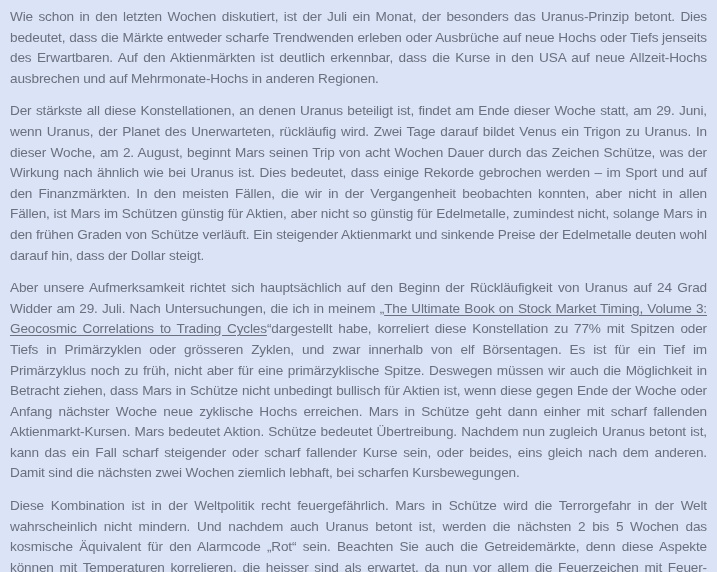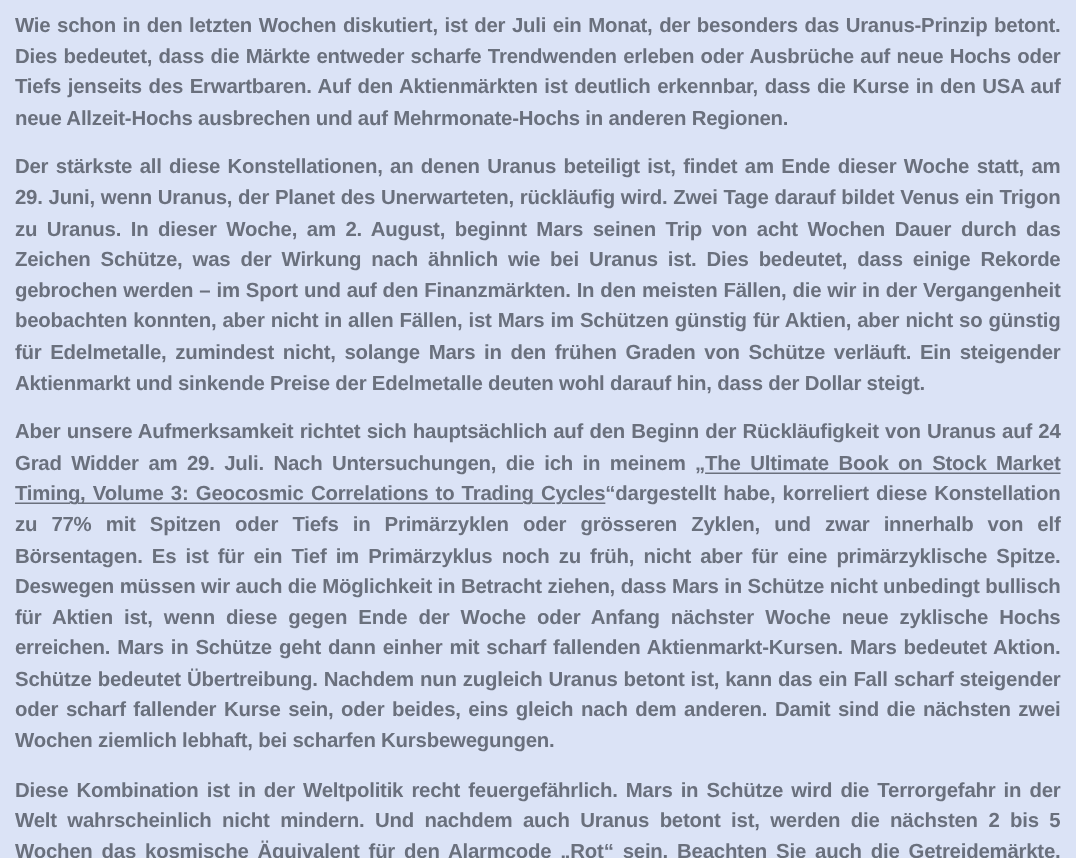--- a/index.html
+++ b/index.html
@@ -13,21 +13,20 @@
     box-sizing: border-box;
     padding: 7px 10px 8px 10px;
     background: #dbe3f6;
     font-family: "Liberation Sans", "DejaVu Sans", sans-serif;
     font-size: 13.6px;
     line-height: 20.6px;
     letter-spacing: -0.15px;
     color: #6a707d;
     text-align: justify;
     overflow: hidden;
-    font-weight: bold;
   }
   .para {
     margin: 0 0 12px 0;
     padding: 0;
   }
   .para:last-child {
     margin-bottom: 0;
   }
   .book-link {
     color: inherit;

